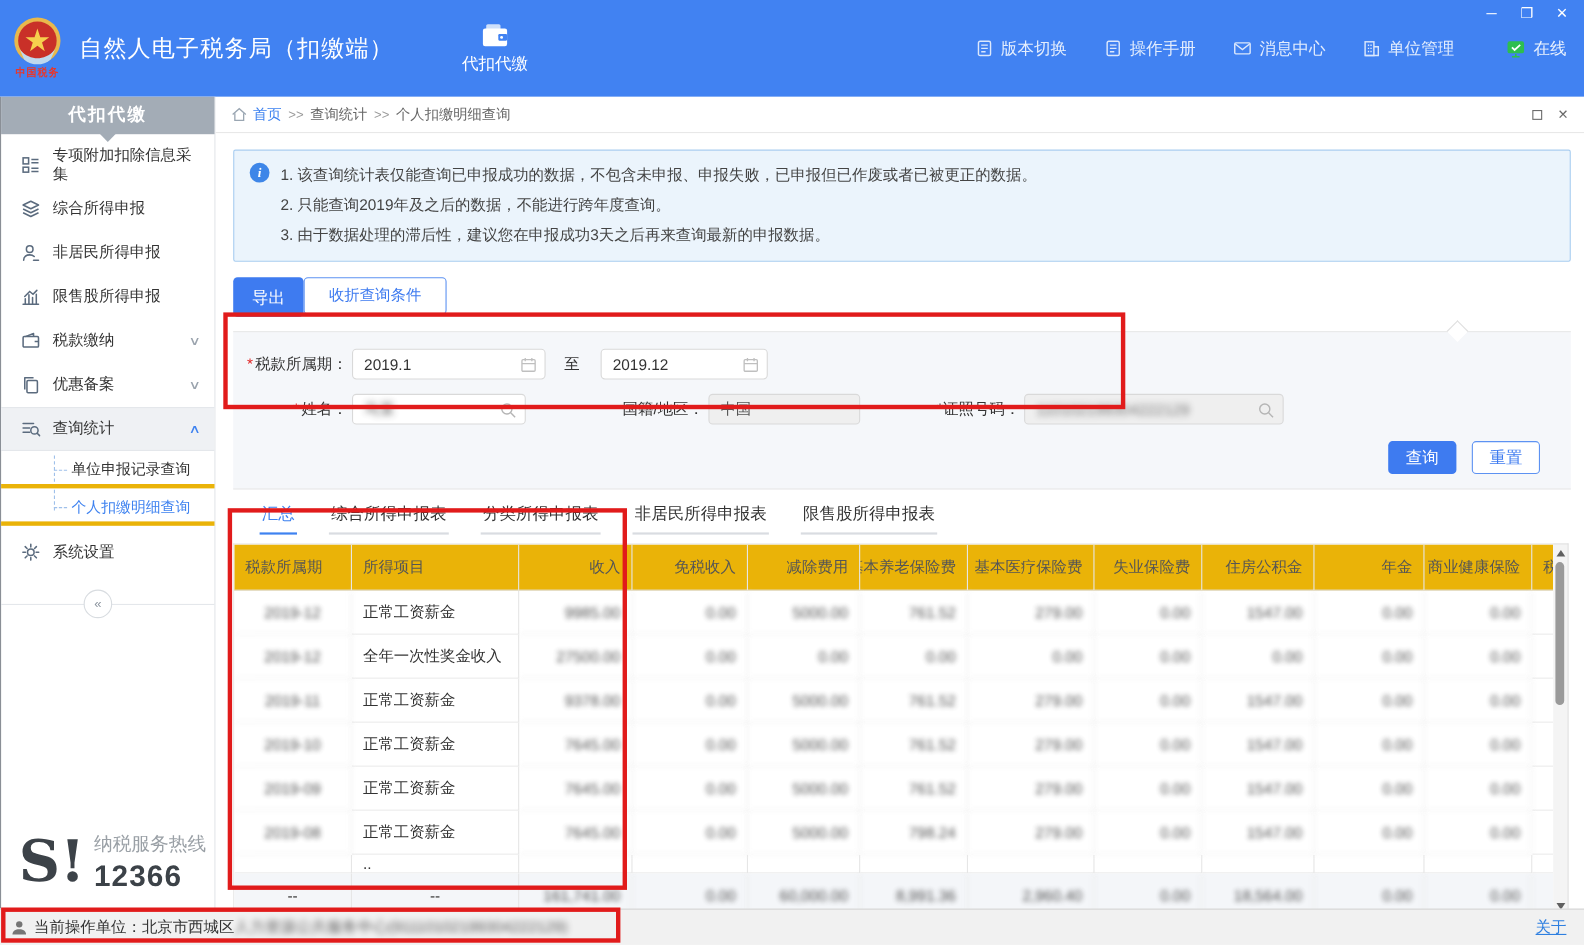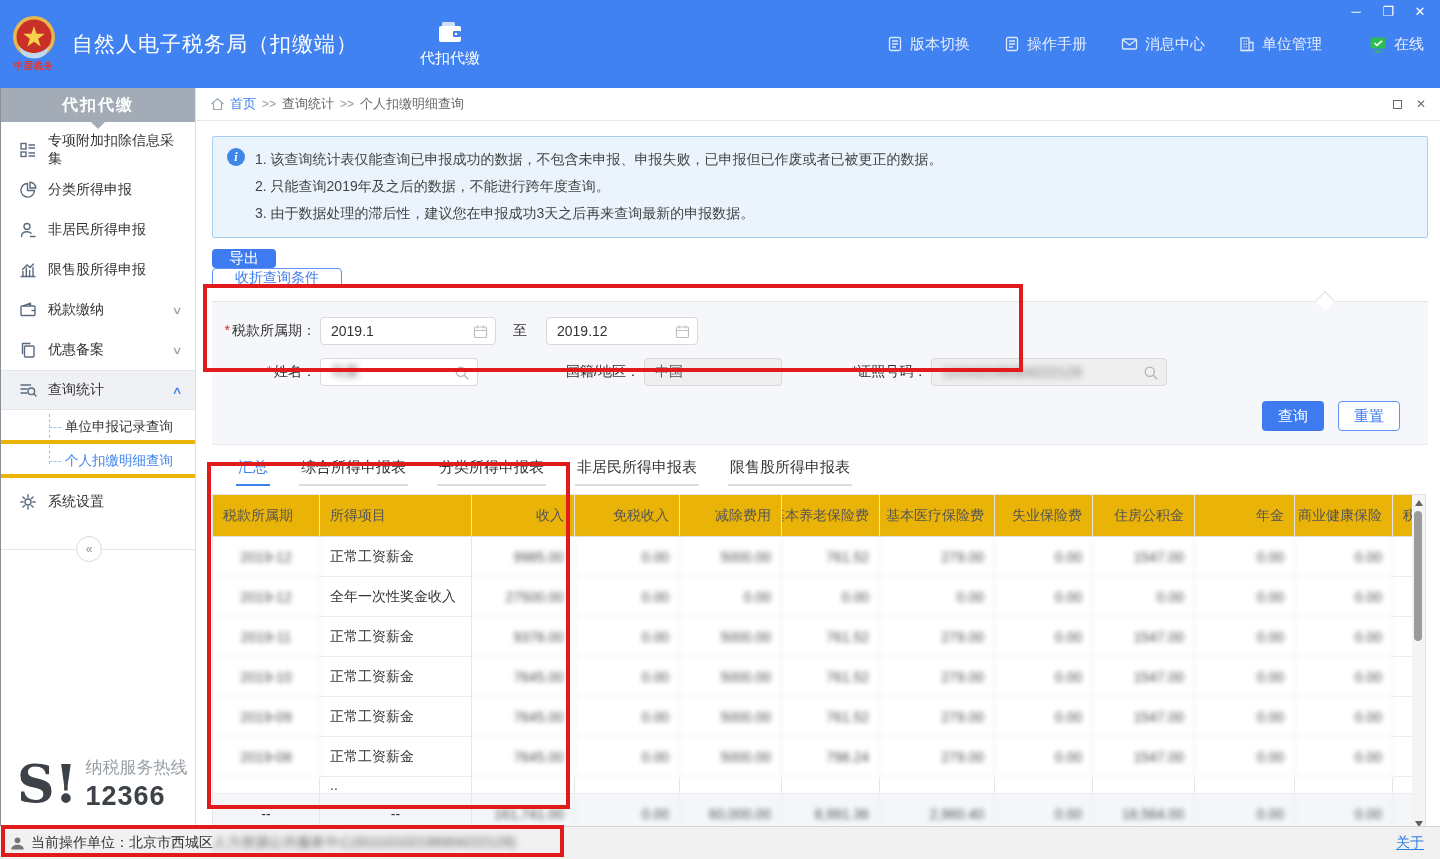--- a/index.html
+++ b/index.html
@@ -52,21 +52,21 @@
   .breadcrumb-bar .sep { color:#999; margin:0 6px; font-size:12px; }
   .panel-controls { margin-left:auto; display:flex; gap:14px; color:#6b6b6b; font-size:12px; }
   .panel-controls span { cursor:pointer; }
   .pc-box { width:9px; height:9px; border:1px solid #6b6b6b; display:inline-block; margin-top:3px; }
 
   .content-scroll { position:absolute; top:34px; left:0; right:0; bottom:0; padding:0 12px 0 16px; }
   .notice { margin-top:14px; border:1px solid #A9CDF0; background:#EBF4FC; border-radius:2px; padding:9px 14px 10px 42px; position:relative; }
   .notice .info-icon { position:absolute; left:14px; top:11px; width:18px; height:18px; border-radius:50%; background:#3E86E8; color:#fff; font-size:12px; font-weight:bold; text-align:center; line-height:18px; font-family:"Liberation Serif",serif; font-style:italic; }
   .notice p { font-size:14px; color:#444; line-height:27px; white-space:nowrap; }
 
-  .toolbar-row { margin-top:14px; display:flex; justify-content:flex-end; align-items:flex-start; height:36px;flex-direction:column; }
+  .toolbar-row { margin-top:14px; display:flex; justify-content:flex-start; align-items:flex-start; height:36px; }
   .btn-primary { background:#3E7BF0; color:#fff; border:none; border-radius:4px; font-size:15px; height:36px; padding:0 17px; cursor:pointer; font-family:inherit; }
   .btn-outline { background:#fff; color:#3E7BF0; border:1px solid #5D92F2; border-radius:4px; font-size:14px; cursor:pointer; font-family:inherit; }
   .collapse-filter { height:34px; padding:0 22px; }
 
   .filter-panel { margin-top:13px; background:#F5F7FA; border-top:1px solid #E8E8E8; border-bottom:1px solid #E8E8E8; padding:15px 0 13px; position:relative; }
   .filter-notch { position:absolute; top:-8px; right:96px; width:14px; height:14px; background:#fff; border-left:1px solid #E0E0E0; border-top:1px solid #E0E0E0; transform:rotate(45deg); }
   .f-row { display:flex; align-items:center; }
   .f-row + .f-row { margin-top:13px; }
   .f-label { width:104px; text-align:right; font-size:14px; color:#333; flex:none; }
   .f-label .req { color:#E02020; margin-right:2px; }
@@ -220,26 +220,27 @@
           <svg width="18" height="18" viewBox="0 0 18 18" fill="none" stroke="#5B6B7E" stroke-width="1.4">
             <rect x="2" y="2.5" width="5" height="5.5"></rect>
               <rect x="2" y="11" width="5" height="4.5"></rect>
               <path d="M9.5 4h6.5M9.5 7h6.5M9.5 12h6.5M9.5 15h6.5"></path>
           </svg>
         </span>
         <span>专项附加扣除信息采集</span>
       </li>
       <li class="side-item">
         <span class="sicon">
-          <svg width="18" height="18" viewBox="0 0 18 18" fill="none" stroke="#5B6B7E" stroke-width="1.4">
-            <path d="M8.5 2.5a6.8 6.8 0 1 0 7 7h-7z"></path>
-              <path d="M11 1.2a6 6 0 0 1 5.8 5.8H11z"></path>
-          </svg>
-        </span>
-        <span>分类所得申报</span>
+          <svg width="18" height="18" viewBox="0 0 18 18" fill="none" stroke="#5B6B7E" stroke-width="1.4" stroke-linejoin="round">
+            <path d="M9 2l7 3.4L9 8.8 2 5.4z"></path>
+              <path d="M2 9l7 3.4L16 9"></path>
+              <path d="M2 12.4L9 15.8l7-3.4"></path>
+          </svg>
+        </span>
+        <span>综合所得申报</span>
       </li>
       <li class="side-item">
         <span class="sicon">
           <svg width="18" height="18" viewBox="0 0 18 18" fill="none" stroke="#5B6B7E" stroke-width="1.4" stroke-linecap="round">
             <circle cx="8" cy="5.5" r="3"></circle>
               <path d="M2.5 15.5c0-3.2 2.6-4.8 5.5-4.8 1.6 0 3.1.5 4.1 1.5"></path>
               <path d="M11.5 15.5h4.5"></path>
           </svg>
         </span>
         <span>非居民所得申报</span>

